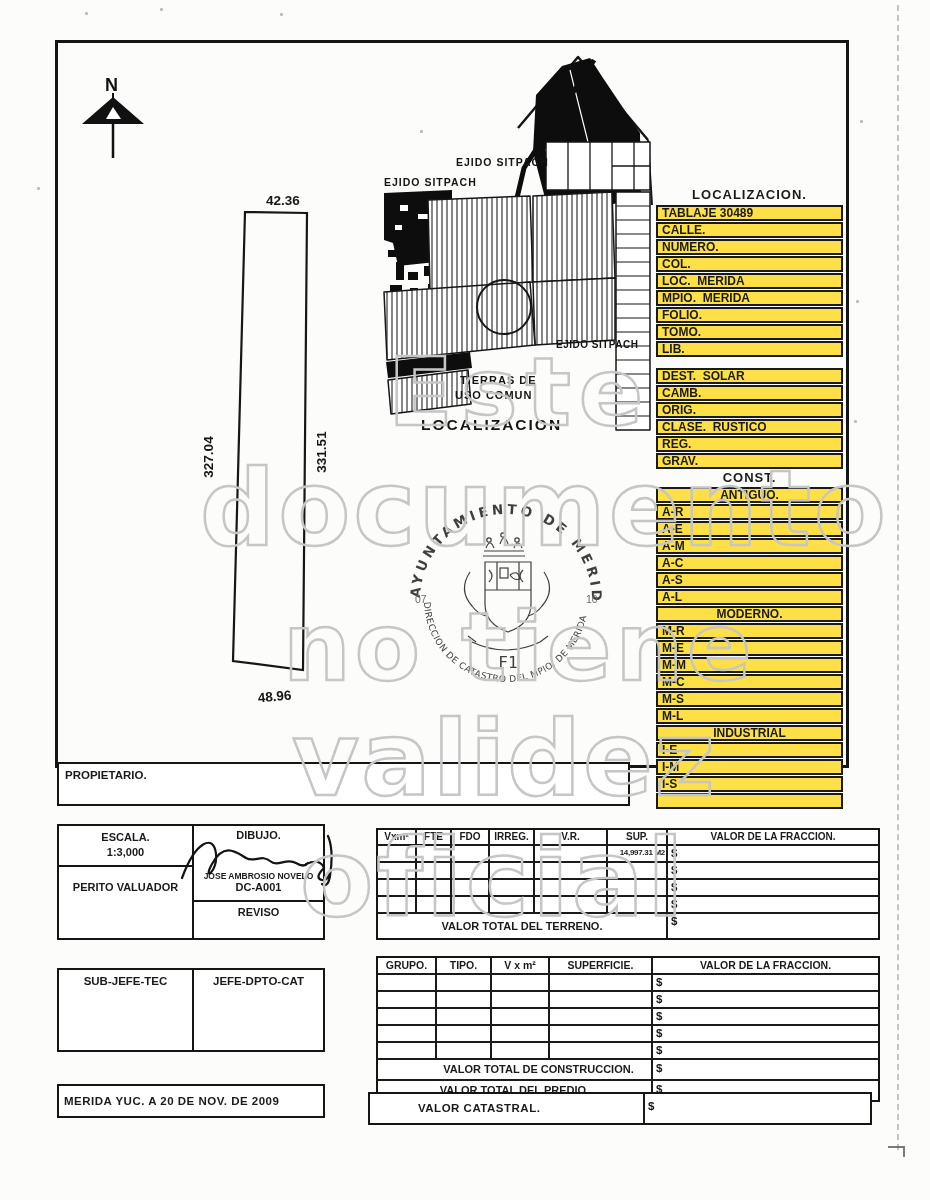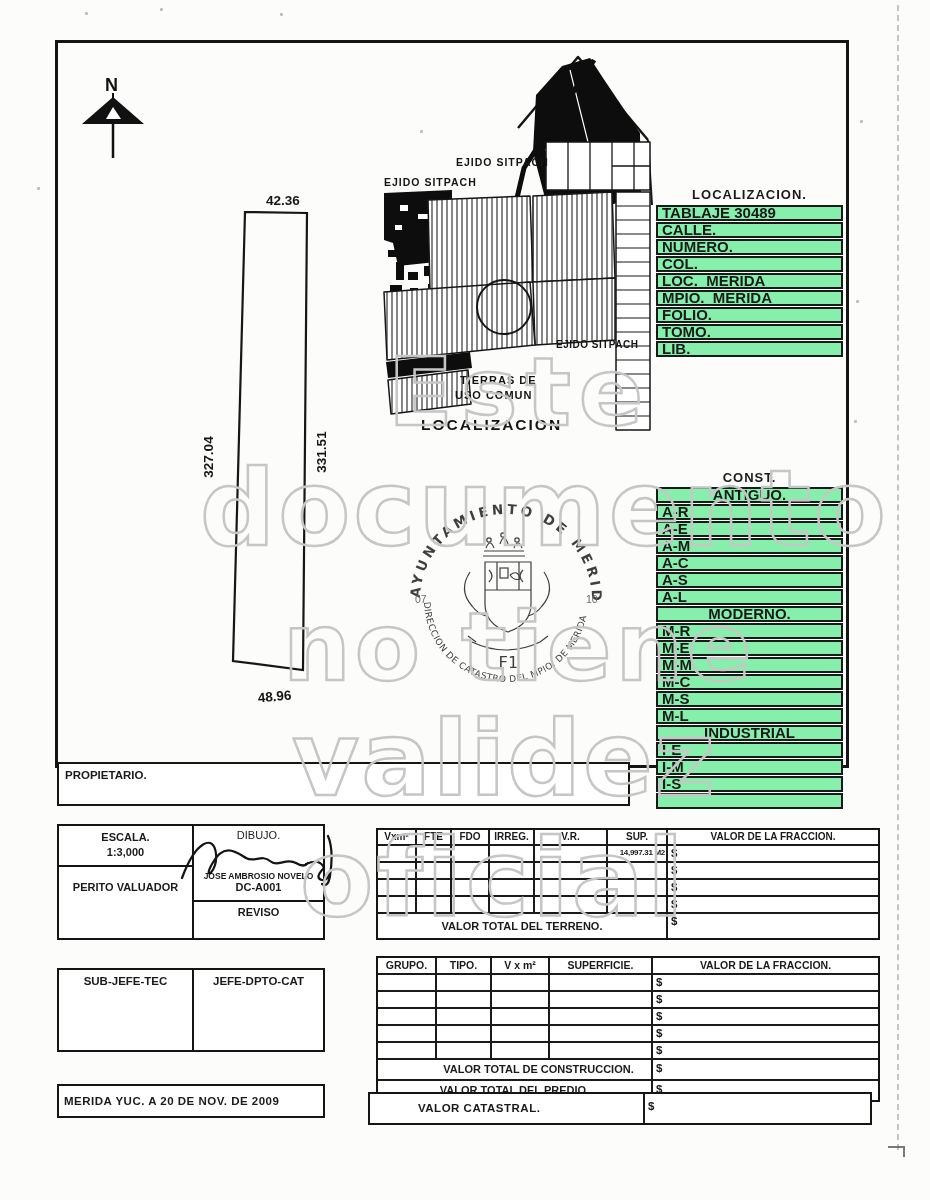--- a/index.html
+++ b/index.html
@@ -6,33 +6,33 @@
   .page{position:relative;width:930px;height:1200px;background:#fcfcfb;overflow:hidden;
         font-family:"Liberation Sans",sans-serif;color:#1a1a1a;}
   .abs{position:absolute;}
   
   .frame{left:55px;top:40px;width:788px;height:722px;border:3px solid #151515;z-index:1;}
   svg.drawing{left:0;top:0;z-index:2;}
   
   .side-title{width:187px;text-align:center;font-weight:bold;font-size:13px;letter-spacing:1px;z-index:3;background:transparent;}
   .side-table{left:656px;width:187px;z-index:3;}
   .rrow{box-sizing:border-box;width:187px;height:16px;border:2px solid #1a1a1a;margin-bottom:1px;
-        background:#86efac;font-size:15px;font-weight:bold;line-height:12px;padding:0 4px;white-space:pre;}
+        background:#fde047;font-size:12px;font-weight:bold;line-height:12px;padding:0 4px;white-space:pre;}
   .rrow.center{text-align:center;}
   
   .propietario{left:57px;top:762px;width:573px;height:44px;border:2.5px solid #151515;box-sizing:border-box;
                background:#fff;font-size:11.5px;font-weight:bold;padding:5px 0 0 6px;z-index:3;}
   
   .escala{left:57px;top:824px;width:268px;height:116px;border:2.5px solid #151515;box-sizing:border-box;background:#fff;z-index:3;display:flex;}
   .esc-l{width:135px;border-right:2px solid #151515;box-sizing:border-box;}
   .esc-r{flex:1;}
   .esc-cell1{height:41px;border-bottom:2px solid #151515;box-sizing:border-box;text-align:center;font-weight:bold;font-size:11px;padding-top:4px;line-height:15px;}
   .esc-cell2{text-align:center;font-weight:bold;font-size:11px;padding-top:14px;}
   .dib-cell{height:76px;border-bottom:2px solid #151515;box-sizing:border-box;text-align:center;position:relative;}
-  .dib-title{font-weight:normal;font-size:11px;padding-top:3px;}
+  .dib-title{font-weight:bold;font-size:11px;padding-top:3px;}
   .dib-name{font-weight:bold;font-size:8.5px;margin-top:30px;}
   .dib-code{font-weight:bold;font-size:11px;}
   .rev-cell{text-align:center;font-weight:bold;font-size:11px;padding-top:4px;}
   .sig-svg{left:178px;top:830px;width:170px;height:70px;z-index:4;}
   
   .firmas{left:57px;top:968px;width:268px;height:84px;border:2.5px solid #151515;box-sizing:border-box;background:#fff;z-index:3;display:flex;}
   .fir-l{width:135px;border-right:2px solid #151515;box-sizing:border-box;text-align:center;font-weight:bold;font-size:11.5px;padding-top:5px;}
   .fir-r{flex:1;text-align:center;font-weight:bold;font-size:11.5px;padding-top:5px;}
   
   .fecha{left:57px;top:1084px;width:268px;height:34px;border:2.5px solid #151515;box-sizing:border-box;background:#fff;
@@ -193,20 +193,28 @@
     <div class="rrow">CALLE.</div>
     <div class="rrow">NUMERO.</div>
     <div class="rrow">COL.</div>
     <div class="rrow">LOC.&nbsp;&nbsp;MERIDA</div>
     <div class="rrow">MPIO.&nbsp;&nbsp;MERIDA</div>
     <div class="rrow">FOLIO.</div>
     <div class="rrow">TOMO.</div>
     <div class="rrow">LIB.</div>
   </div>
 
+  <div class="abs side-table" style="top:368px;">
+    <div class="rrow">DEST.&nbsp;&nbsp;SOLAR</div>
+    <div class="rrow">CAMB.</div>
+    <div class="rrow">ORIG.</div>
+    <div class="rrow">CLASE.&nbsp;&nbsp;RUSTICO</div>
+    <div class="rrow">REG.</div>
+    <div class="rrow">GRAV.</div>
+  </div>
 
   <div class="abs side-title" style="left:656px;top:470px;">CONST.</div>
   <div class="abs side-table" style="top:487px;">
     <div class="rrow center">ANTIGUO.</div>
     <div class="rrow">A-R</div>
     <div class="rrow">A-E</div>
     <div class="rrow">A-M</div>
     <div class="rrow">A-C</div>
     <div class="rrow">A-S</div>
     <div class="rrow">A-L</div>

